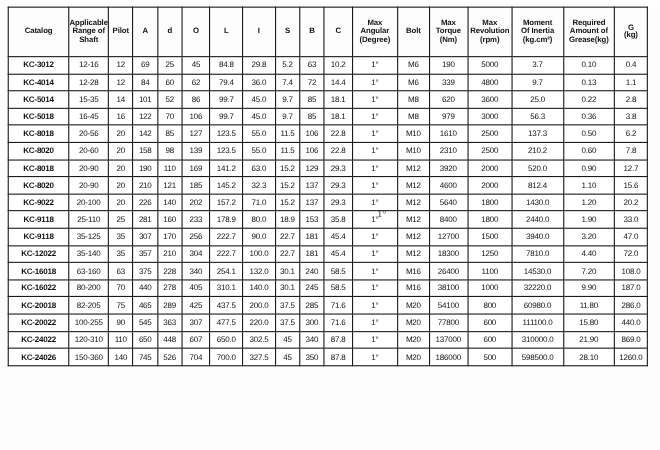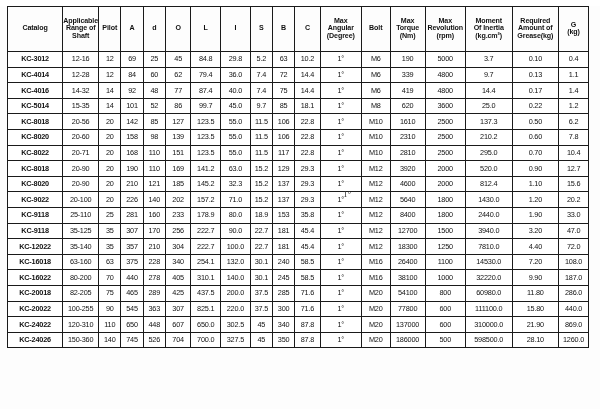--- a/index.html
+++ b/index.html
@@ -162,58 +162,58 @@
           <td>14.4</td>
           <td>1°</td>
           <td>M6</td>
           <td>339</td>
           <td>4800</td>
           <td>9.7</td>
           <td>0.13</td>
           <td>1.1</td>
         </tr>
         <tr>
-          <td class="catalog">KC-4016</td>
-          <td>14-32</td>
-          <td>14</td>
-          <td>92</td>
-          <td>48</td>
-          <td>77</td>
-          <td>87.4</td>
-          <td>40.0</td>
-          <td>7.4</td>
-          <td>75</td>
-          <td>14.4</td>
-          <td>1°</td>
-          <td>M6</td>
-          <td>419</td>
-          <td>4800</td>
-          <td>14.4</td>
-          <td>0.17</td>
-          <td>1.4</td>
-        </tr>
-        <tr>
           <td class="catalog">KC-5014</td>
           <td>15-35</td>
           <td>14</td>
           <td>101</td>
           <td>52</td>
           <td>86</td>
           <td>99.7</td>
           <td>45.0</td>
           <td>9.7</td>
           <td>85</td>
           <td>18.1</td>
           <td>1°</td>
           <td>M8</td>
           <td>620</td>
           <td>3600</td>
           <td>25.0</td>
           <td>0.22</td>
-          <td>1.2</td>
+          <td>2.8</td>
+        </tr>
+        <tr>
+          <td class="catalog">KC-5018</td>
+          <td>16-45</td>
+          <td>16</td>
+          <td>122</td>
+          <td>70</td>
+          <td>106</td>
+          <td>99.7</td>
+          <td>45.0</td>
+          <td>9.7</td>
+          <td>85</td>
+          <td>18.1</td>
+          <td>1°</td>
+          <td>M8</td>
+          <td>979</td>
+          <td>3000</td>
+          <td>56.3</td>
+          <td>0.36</td>
+          <td>3.8</td>
         </tr>
         <tr class="grp-sep">
           <td class="catalog">KC-8018</td>
           <td>20-56</td>
           <td>20</td>
           <td>142</td>
           <td>85</td>
           <td>127</td>
           <td>123.5</td>
           <td>55.0</td>
@@ -241,40 +241,20 @@
           <td>106</td>
           <td>22.8</td>
           <td>1°</td>
           <td>M10</td>
           <td>2310</td>
           <td>2500</td>
           <td>210.2</td>
           <td>0.60</td>
           <td>7.8</td>
         </tr>
-        <tr>
-          <td class="catalog">KC-8022</td>
-          <td>20-71</td>
-          <td>20</td>
-          <td>168</td>
-          <td>110</td>
-          <td>151</td>
-          <td>123.5</td>
-          <td>55.0</td>
-          <td>11.5</td>
-          <td>117</td>
-          <td>22.8</td>
-          <td>1°</td>
-          <td>M10</td>
-          <td>2810</td>
-          <td>2500</td>
-          <td>295.0</td>
-          <td>0.70</td>
-          <td>10.4</td>
-        </tr>
         <tr class="grp-sep">
           <td class="catalog">KC-8018</td>
           <td>20-90</td>
           <td>20</td>
           <td>190</td>
           <td>110</td>
           <td>169</td>
           <td>141.2</td>
           <td>63.0</td>
           <td>15.2</td>
@@ -448,21 +428,21 @@
           <td>11.80</td>
           <td>286.0</td>
         </tr>
         <tr>
           <td class="catalog">KC-20022</td>
           <td>100-255</td>
           <td>90</td>
           <td>545</td>
           <td>363</td>
           <td>307</td>
-          <td>825.1</td>
+          <td>477.5</td>
           <td>220.0</td>
           <td>37.5</td>
           <td>300</td>
           <td>71.6</td>
           <td>1°</td>
           <td>M20</td>
           <td>77800</td>
           <td>600</td>
           <td>111100.0</td>
           <td>15.80</td>

